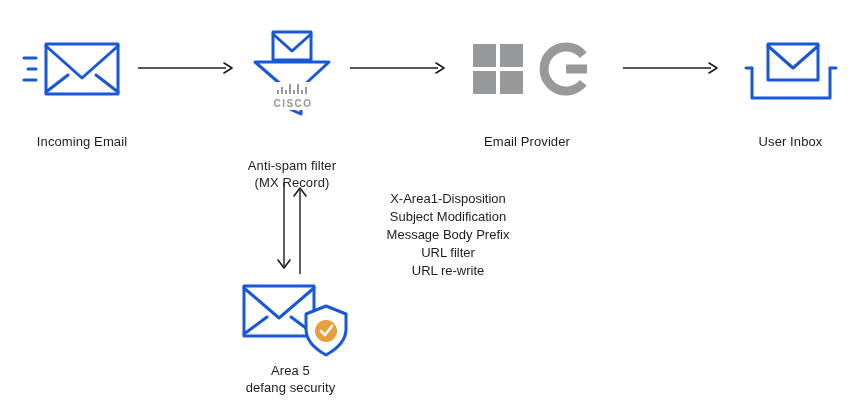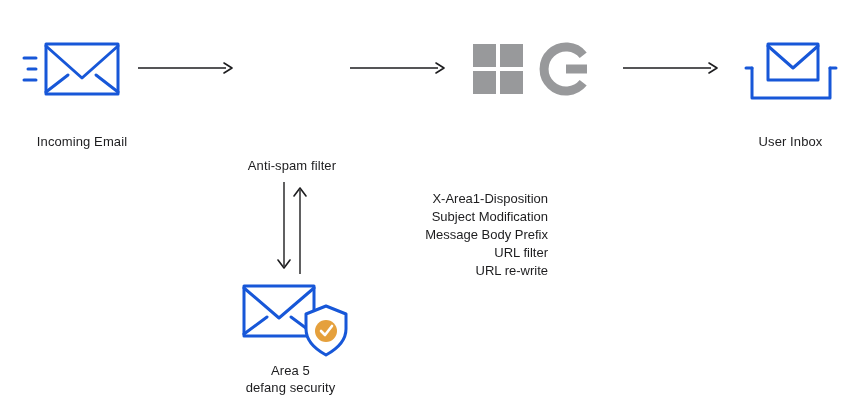--- a/index.html
+++ b/index.html
@@ -17,21 +17,21 @@
     font-size:13px;
     line-height:17px;
     text-align:center;
     color:#1d1d1f;
     letter-spacing:0.1px;
   }
   .anno{
     position:absolute;
     font-size:13px;
     line-height:18px;
-    text-align:right;
+    text-align:center;
     color:#1d1d1f;
   }
   
   .sa{stroke:var(--accent,#1757d8);fill:none;stroke-width:3;stroke-linecap:round;stroke-linejoin:round;}
   .saf{stroke:var(--accent,#1757d8);fill:#ffffff;stroke-width:3;stroke-linecap:round;stroke-linejoin:round;}
   .arrow{stroke:var(--arrow,#1d1d1f);fill:none;stroke-width:1.4;}
   .arrowhead{stroke:var(--arrow,#1d1d1f);fill:none;stroke-width:1.6;stroke-linecap:round;stroke-linejoin:round;}
   .graysq{fill:var(--logoGray,#9a9c9e);}
   .gstroke{stroke:var(--logoGray,#9a9c9e);fill:none;}
   .ciscobar{stroke:var(--logoGray,#97999b);stroke-width:2;fill:none;}
@@ -57,22 +57,42 @@
   </div>
   <div class="node-label" style="left:22px;top:133px;width:120px;">Incoming Email</div>
 
   <div class="abs" style="left:138px;top:61px;width:96px;height:14px;">
     <svg width="96" height="14" viewBox="0 0 96 14">
       <path class="arrow" d="M0,7 H88"></path>
       <path class="arrowhead" d="M86,2 L94,7 L86,12"></path>
     </svg>
   </div>
 
+  <div class="abs" style="left:245px;top:28px;width:95px;height:95px;">
+    <svg width="95" height="95" viewBox="0 0 95 95">
+      <path class="saf" d="M10,34 L84,34 L56,60 L56,86 L40,79 L40,60 Z"></path>
+      <rect class="saf" x="28" y="4" width="38" height="28"></rect>
+      <path class="sa" d="M28,6 L47,23 L66,6"></path>
+      <rect x="30" y="54" width="36" height="28" fill="#ffffff" stroke="none"></rect>
+      <g>
+        <path class="ciscobar" d="M33,66 V62"></path>
+        <path class="ciscobar" d="M37,66 V59"></path>
+        <path class="ciscobar" d="M41,66 V62"></path>
+        <path class="ciscobar" d="M45,66 V56"></path>
+        <path class="ciscobar" d="M49,66 V62"></path>
+        <path class="ciscobar" d="M53,66 V56"></path>
+        <path class="ciscobar" d="M57,66 V62"></path>
+        <path class="ciscobar" d="M61,66 V59"></path>
+        <text class="ciscotext" x="48" y="79" text-anchor="middle">CISCO</text>
+      </g>
+    </svg>
+  </div>
   <div class="node-label" style="left:227px;top:133px;width:130px;margin-top:24px;">
     <div>Anti-spam filter</div>
+    <div>(MX Record)</div>
   </div>
 
   <div class="abs" style="left:350px;top:61px;width:96px;height:14px;">
     <svg width="96" height="14" viewBox="0 0 96 14">
       <path class="arrow" d="M0,7 H88"></path>
       <path class="arrowhead" d="M86,2 L94,7 L86,12"></path>
     </svg>
   </div>
 
   <div class="abs" style="left:473px;top:44px;width:50px;height:50px;">
@@ -82,20 +102,21 @@
       <rect class="graysq" x="0" y="27" width="23" height="23"></rect>
       <rect class="graysq" x="27" y="27" width="23" height="23"></rect>
     </svg>
   </div>
   <div class="abs" style="left:538px;top:41px;width:56px;height:56px;">
     <svg width="56" height="56" viewBox="0 0 56 56">
       <path class="gstroke" style="stroke-width:9;" d="M45.2,14.2 A22,22 0 1 0 45.2,41.8"></path>
       <path class="gstroke" style="stroke-width:9;" d="M28,28 H49"></path>
     </svg>
   </div>
+  <div class="node-label" style="left:462px;top:133px;width:130px;">Email Provider</div>
 
   <div class="abs" style="left:623px;top:61px;width:96px;height:14px;">
     <svg width="96" height="14" viewBox="0 0 96 14">
       <path class="arrow" d="M0,7 H88"></path>
       <path class="arrowhead" d="M86,2 L94,7 L86,12"></path>
     </svg>
   </div>
 
   <div class="abs" style="left:742px;top:38px;width:96px;height:64px;">
     <svg width="96" height="64" viewBox="0 0 96 64">

